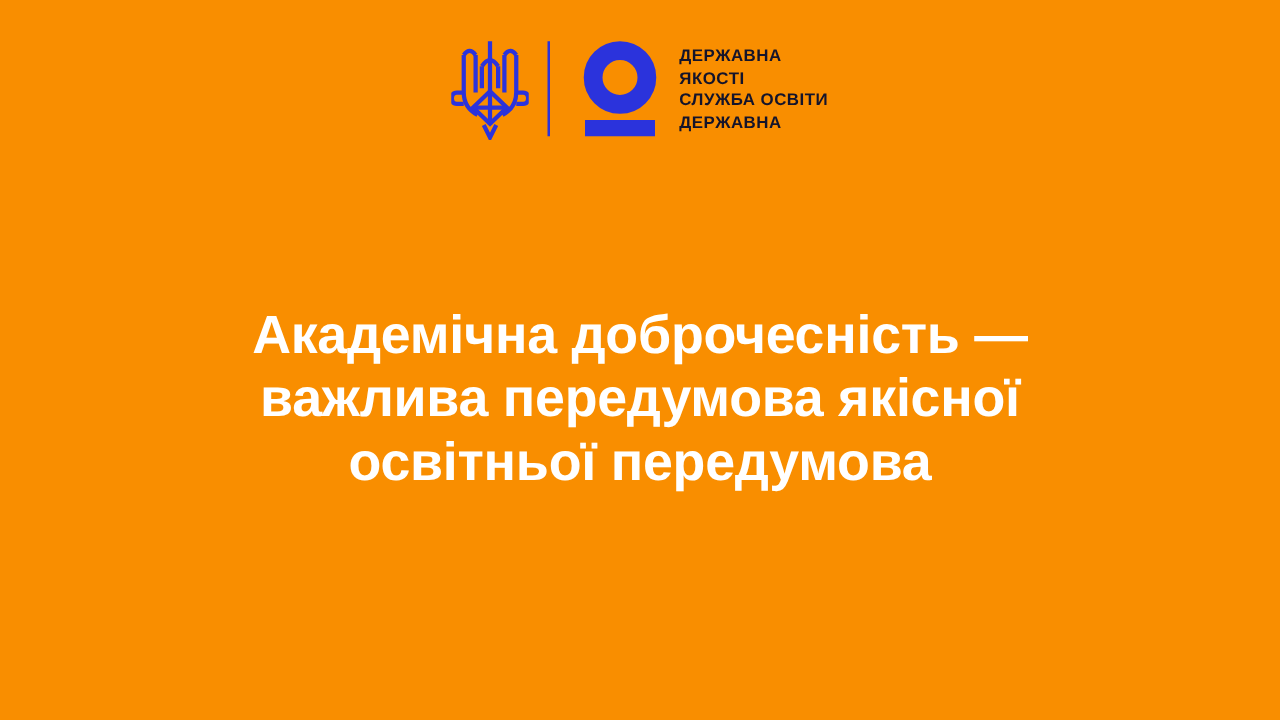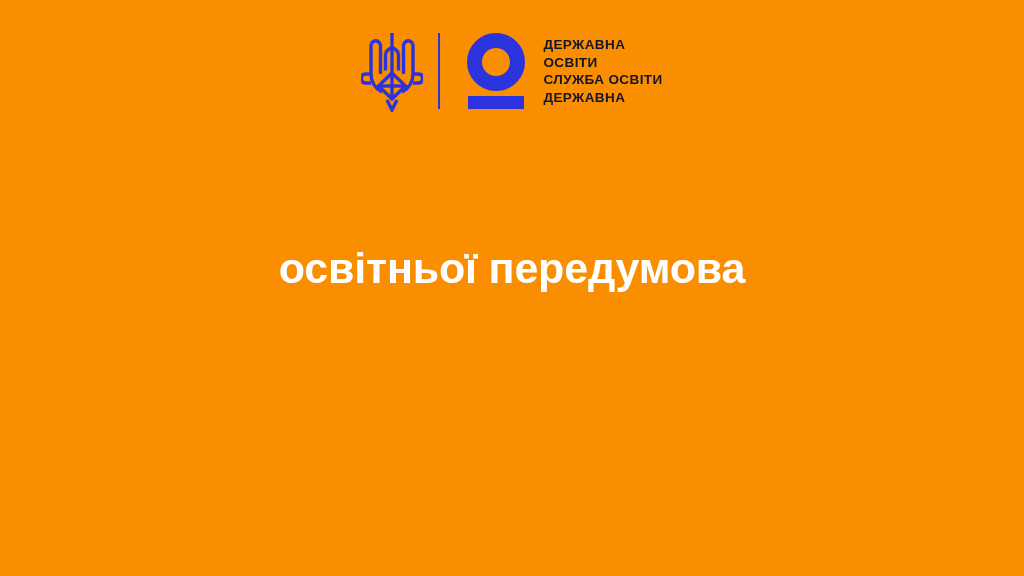--- a/index.html
+++ b/index.html
@@ -155,25 +155,27 @@
 
       <span class="logo-divider"></span>
 
       <span class="emblem-wrap">
         <span class="emblem-ring"></span>
         <span class="emblem-bar"></span>
       </span>
 
       <div class="wordmark">
         <div class="wordmark-line">ДЕРЖАВНА</div>
-        <div class="wordmark-line">ОСВІТИ</div>
+        <div class="wordmark-line">ЯКОСТІ</div>
         <div class="wordmark-line">СЛУЖБА ОСВІТИ</div>
         <div class="wordmark-line">ДЕРЖАВНА</div>
       </div>
 
     </div>
   </div>
 
   <div class="title-block">
+    <div class="title-line">Академічна доброчесність —</div>
+    <div class="title-line">важлива передумова якісної</div>
     <div class="title-line">освітньої передумова</div>
   </div>
 
 </div>
 
 </body></html>

